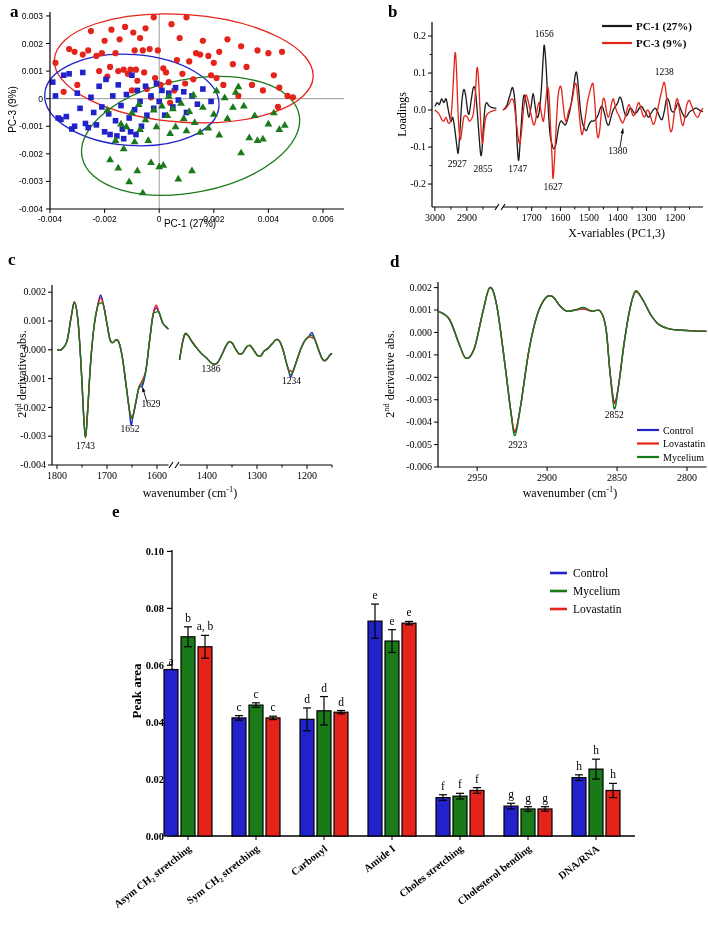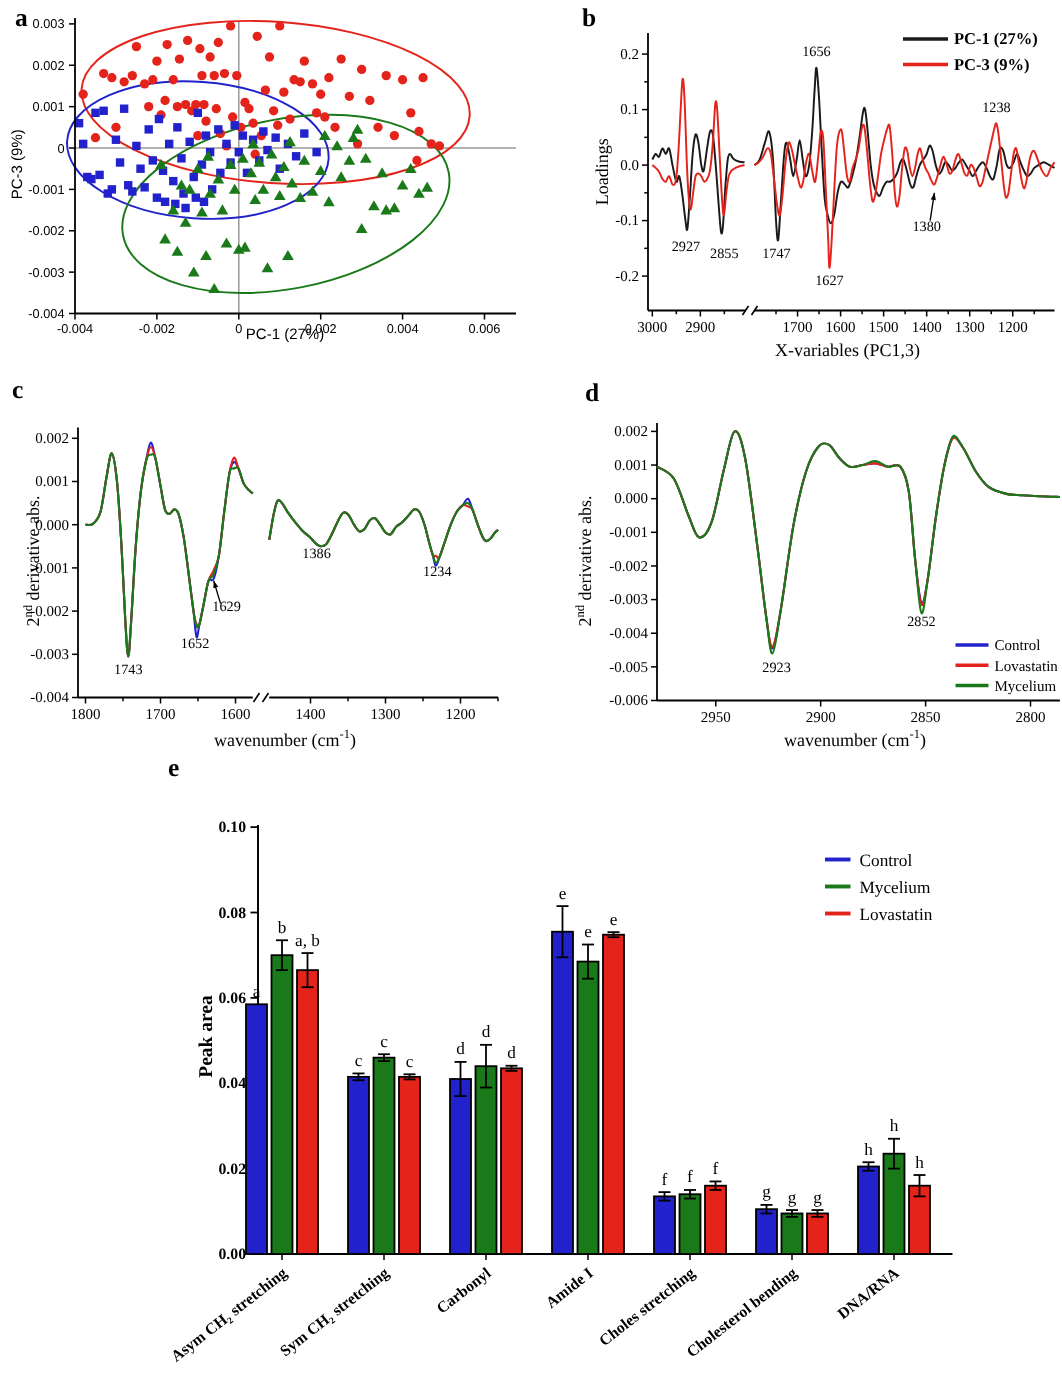--- a/index.html
+++ b/index.html
@@ -609,21 +609,21 @@
         <line x1="450" y1="86" x2="467" y2="86" stroke="#1a7a1a" stroke-width="2.6"></line>
         <text x="473" y="90" text-anchor="start" font-family="Liberation Serif,serif" font-size="11.5" fill="#000" font-weight="normal">Mycelium</text>
         <line x1="450" y1="104" x2="467" y2="104" stroke="#e4231b" stroke-width="2.6"></line>
         <text x="473" y="108" text-anchor="start" font-family="Liberation Serif,serif" font-size="11.5" fill="#000" font-weight="normal">Lovastatin</text>
       </g>
     </svg>
 
   <div class="axlabel" style="left:90px;top:218px;width:200px;text-align:center;font-family:'Liberation Sans',sans-serif;font-size:10px">PC-1 (27%)</div>
   <div class="axlabel rot" style="left:-18px;top:104px;width:60px;text-align:center;font-family:'Liberation Sans',sans-serif;font-size:10px">PC-3 (9%)</div>
 
-  <div class="axlabel" style="left:465px;top:226px;width:200px;text-align:center;font-size:12px">X-variables (PC1,3)</div>
+  <div class="axlabel" style="left:465px;top:226px;width:200px;text-align:right;font-size:12px">X-variables (PC1,3)</div>
   <div class="axlabel rot" style="left:372px;top:107px;width:60px;text-align:center;font-size:12px">Loadings</div>
 
   <div class="axlabel" style="left:90px;top:485px;width:200px;text-align:center;font-size:12px"><span>wavenumber (cm</span><sup>-1</sup><span>)</span></div>
   <div class="axlabel rot" style="left:-38px;top:366px;width:120px;text-align:center;font-size:12px"><span>2</span><sup>nd</sup><span> derivative abs.</span></div>
 
   <div class="axlabel" style="left:470px;top:485px;width:200px;text-align:center;font-size:12px"><span>wavenumber (cm</span><sup>-1</sup><span>)</span></div>
   <div class="axlabel rot" style="left:330px;top:366px;width:120px;text-align:center;font-size:12px"><span>2</span><sup>nd</sup><span> derivative abs.</span></div>
 
   <div class="axlabel rot" style="left:102px;top:683px;width:70px;text-align:center;font-size:13px;font-weight:bold">Peak area</div>
 </div>

